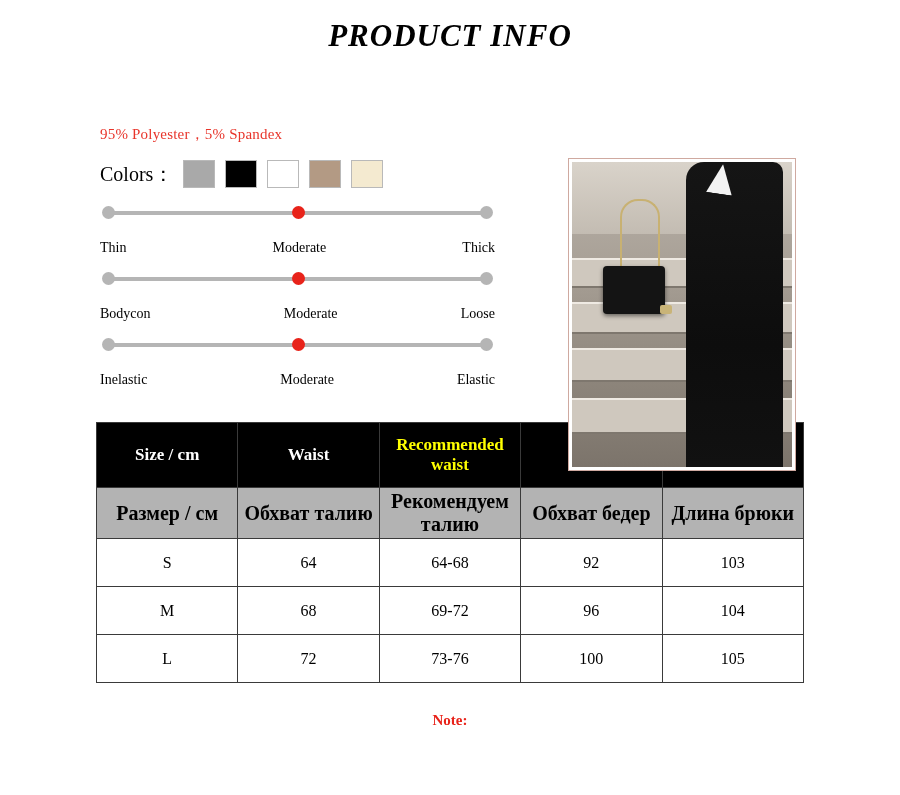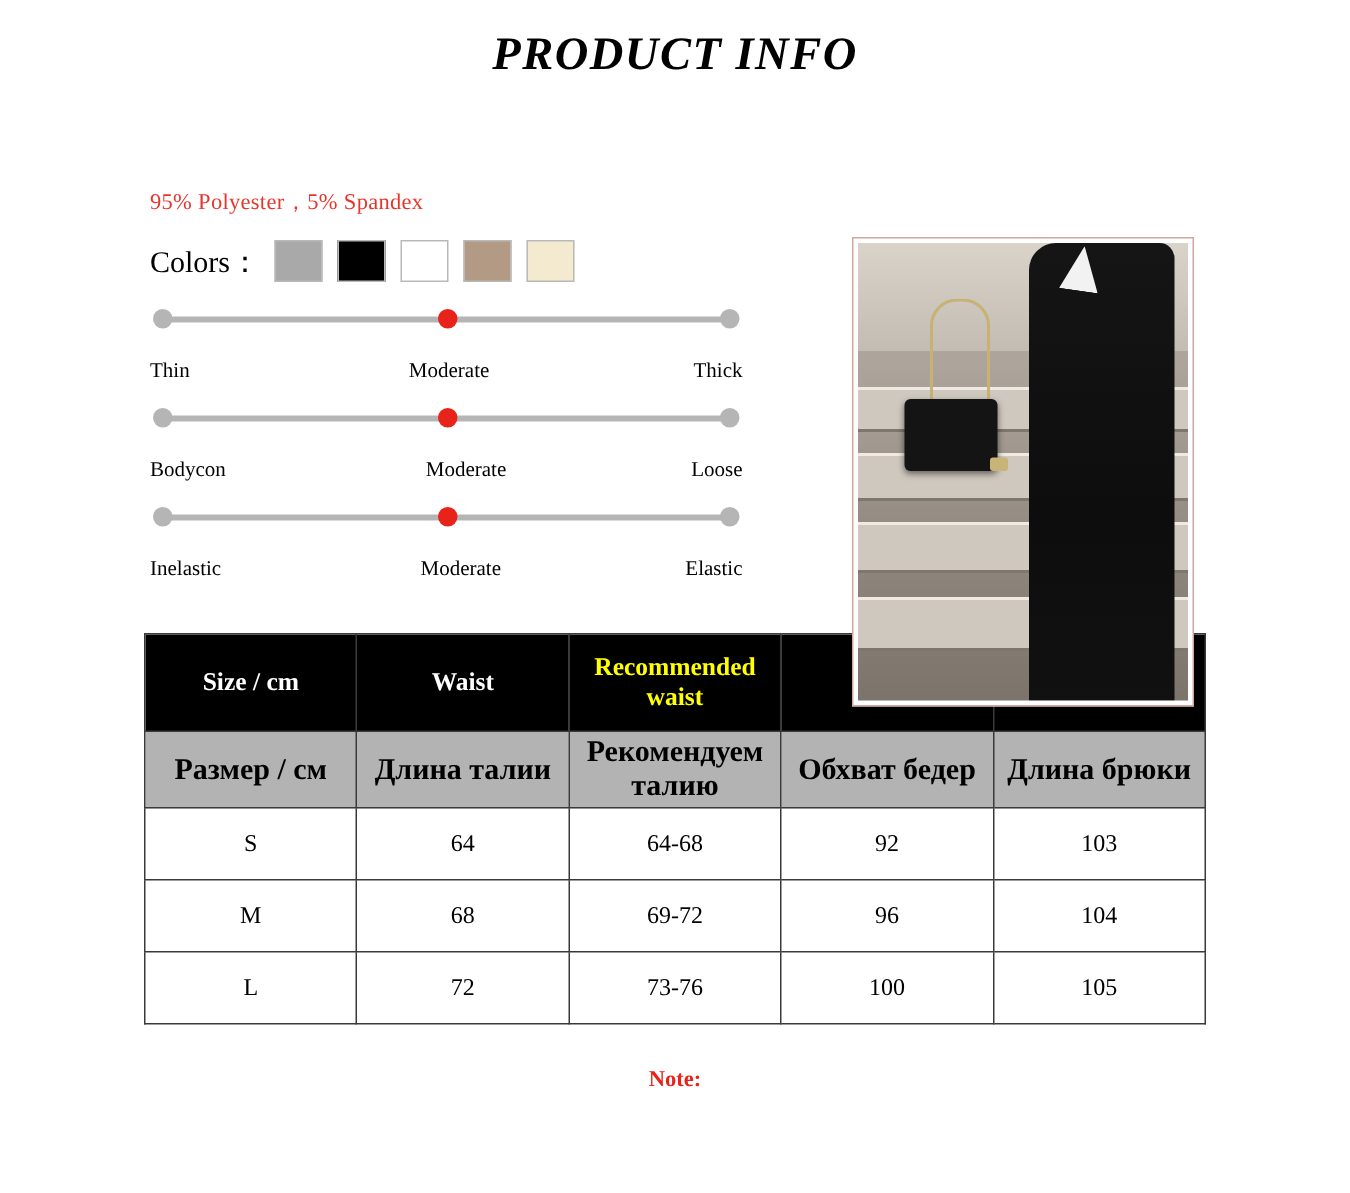--- a/index.html
+++ b/index.html
@@ -313,21 +313,21 @@
   <tbody>
     <tr class="head-en">
       <th>Size / cm</th>
       <th>Waist</th>
       <th class="highlight">Recommended waist</th>
       <th>Hip</th>
       <th>Length</th>
     </tr>
     <tr class="head-ru">
       <td>Размер / см</td>
-      <td>Длина талии</td>
+      <td>Обхват талию</td>
       <td>Рекомендуем талию</td>
       <td>Обхват бедер</td>
       <td>Длина брюки</td>
     </tr>
     <tr class="data">
       <td>S</td>
       <td>64</td>
       <td>64-68</td>
       <td>92</td>
       <td>103</td>

